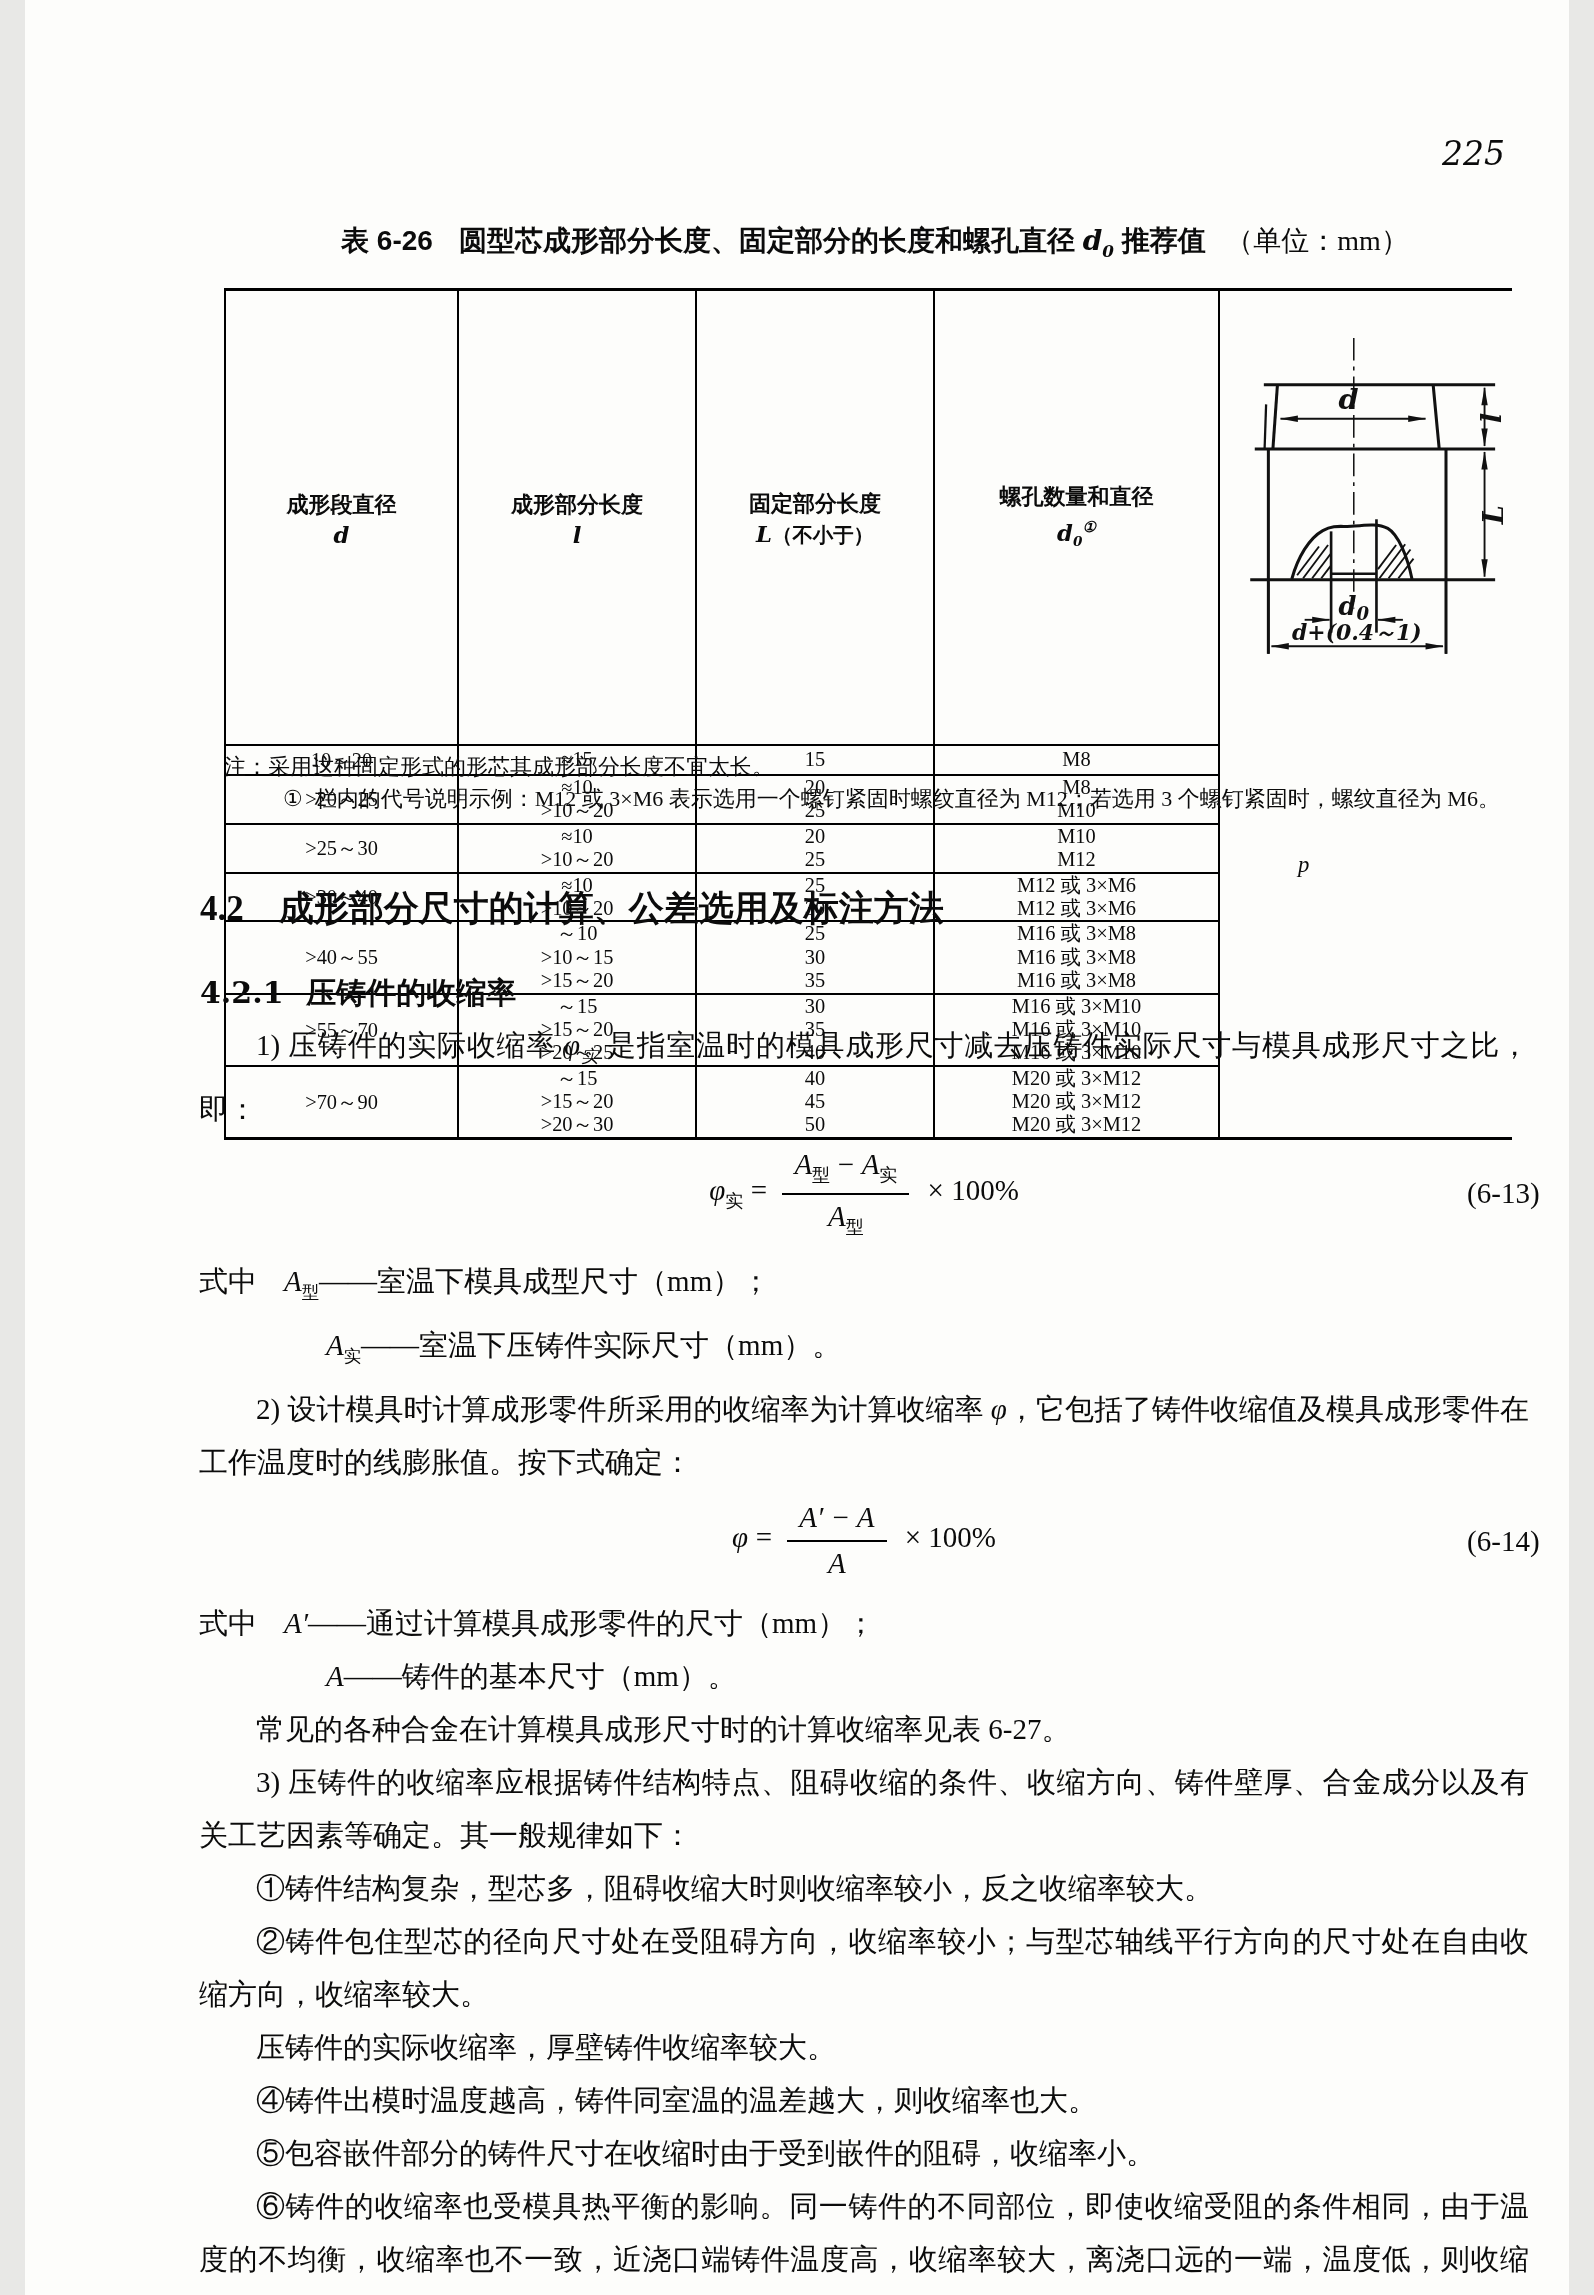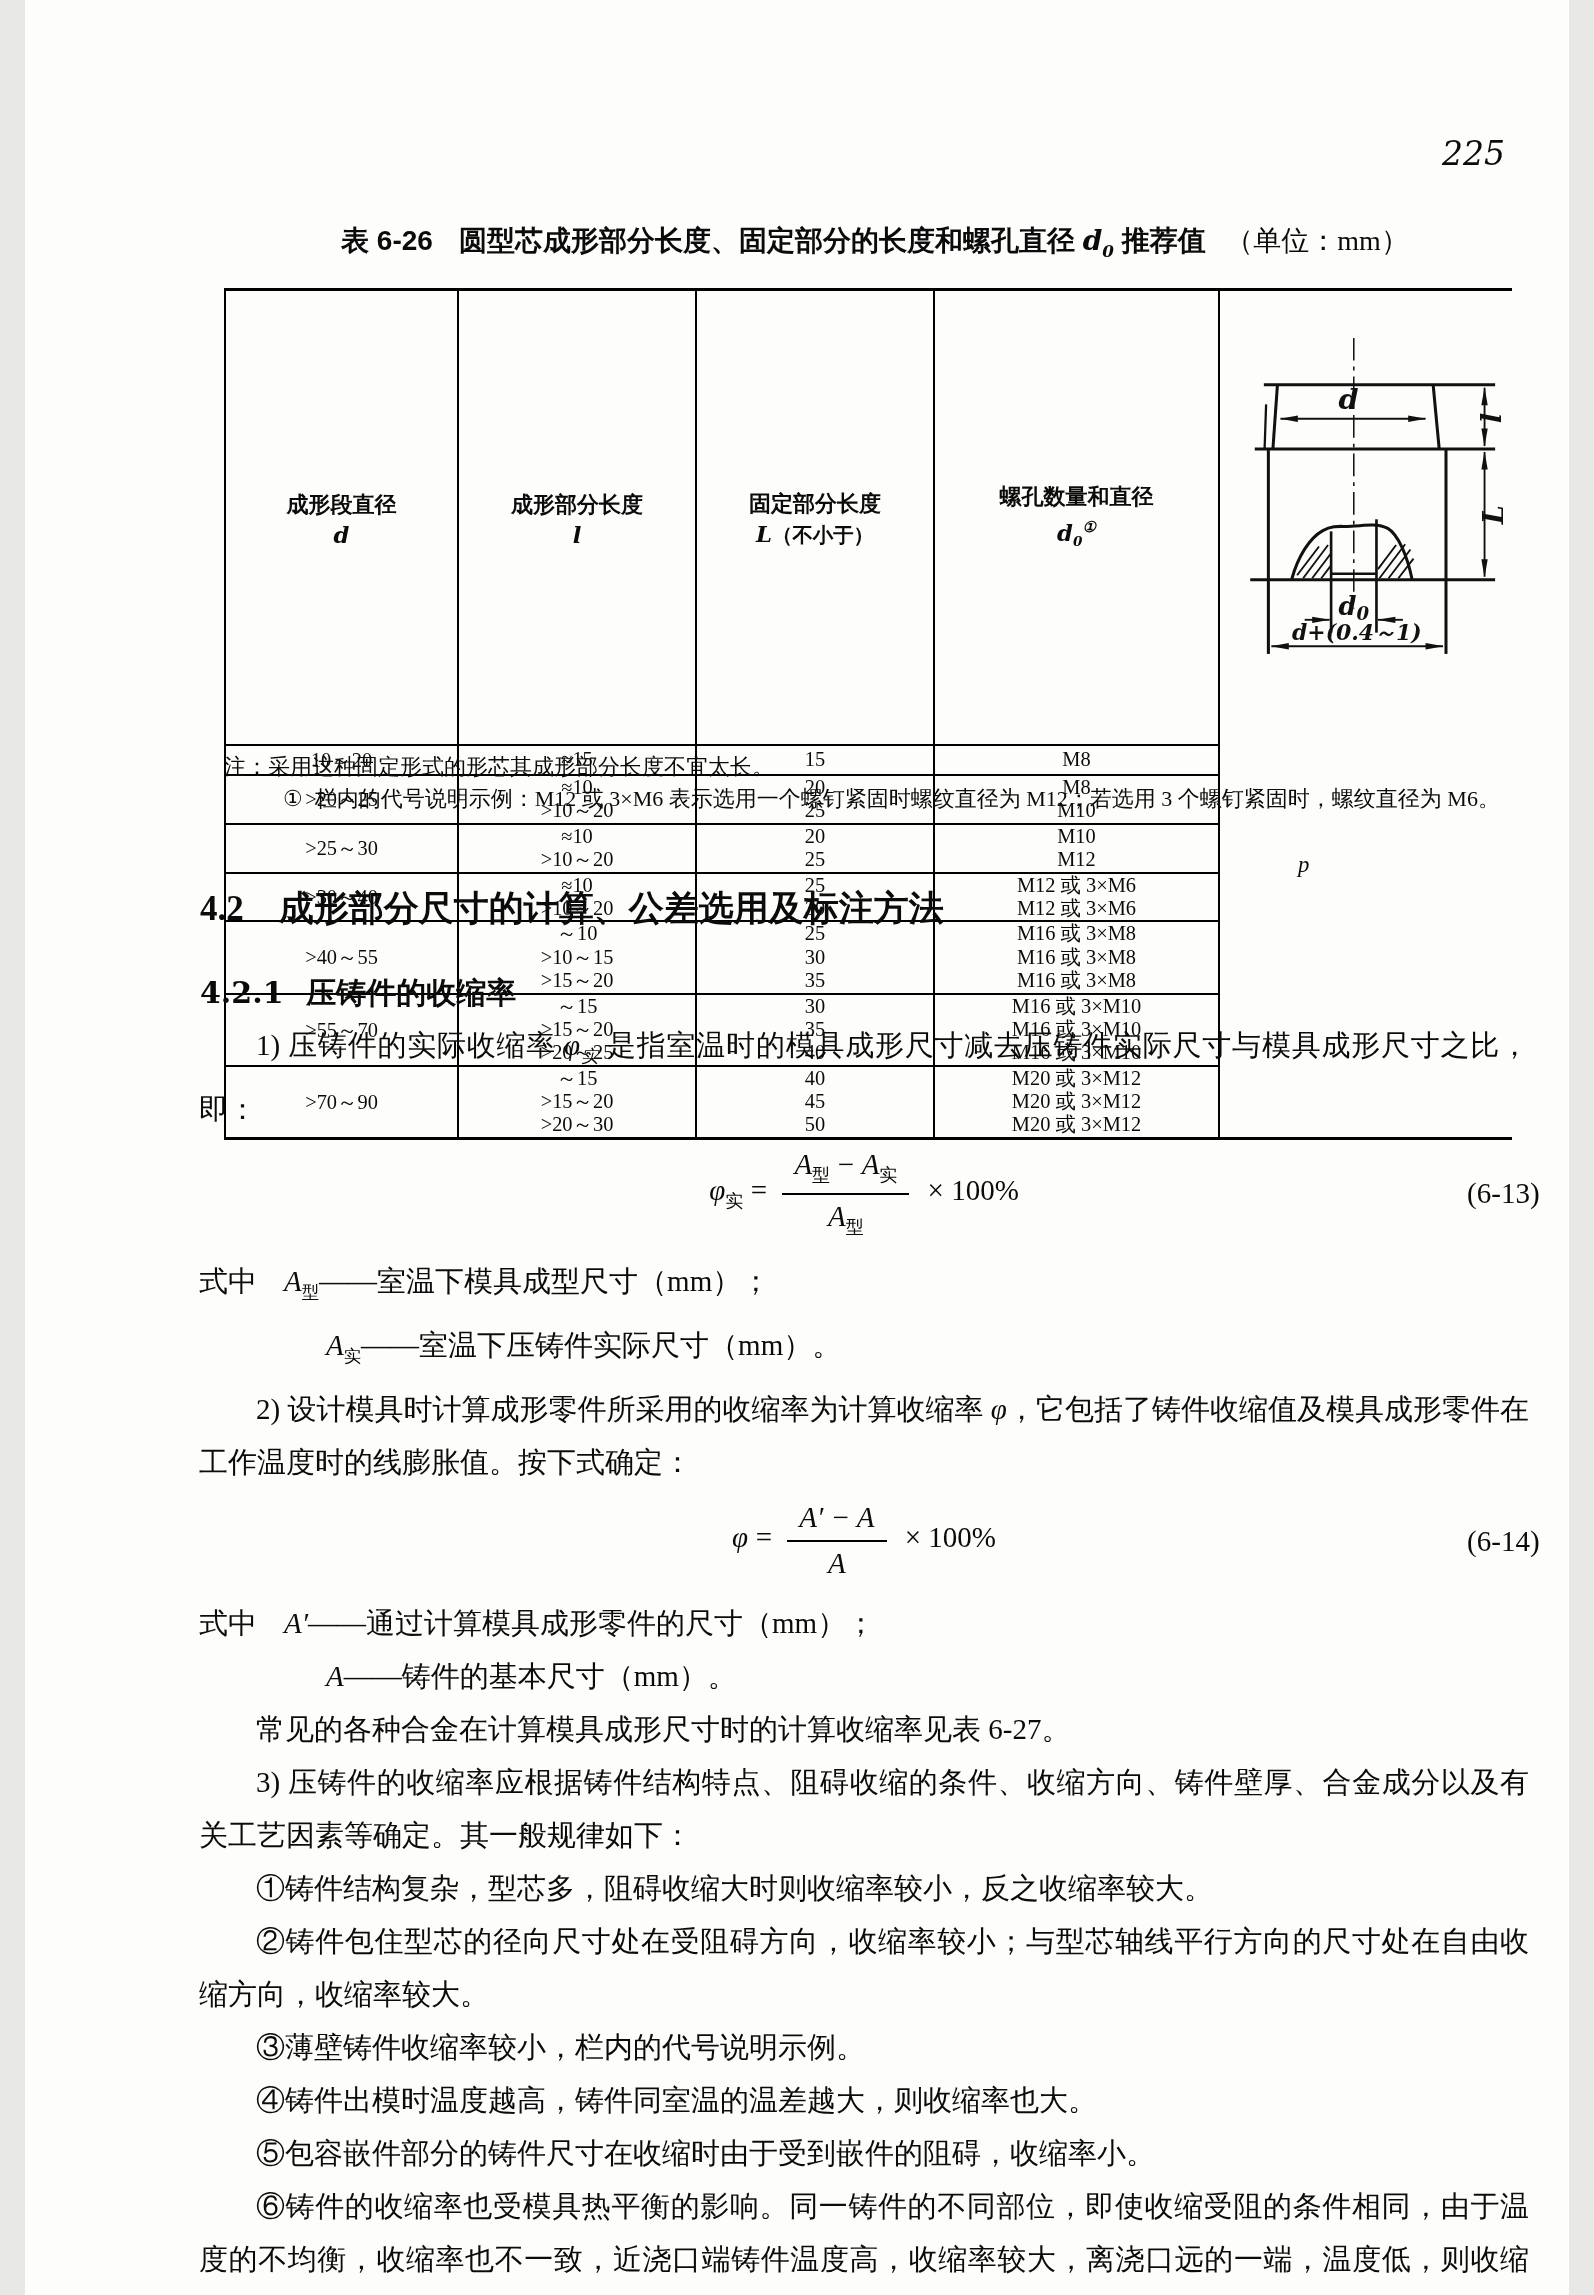--- a/index.html
+++ b/index.html
@@ -323,20 +323,20 @@
       <span class="eq-label">(6-14)</span>
     </div>
 
     <p class="def"><span class="pfx">式中</span><span class="v">A′</span><span>——通过计算模具成形零件的尺寸（mm）；</span></p>
     <p class="def def-ind"><span class="v">A</span><span>——铸件的基本尺寸（mm）。</span></p>
 
     <p class="ind">常见的各种合金在计算模具成形尺寸时的计算收缩率见表 6-27。</p>
     <p class="ind">3) 压铸件的收缩率应根据铸件结构特点、阻碍收缩的条件、收缩方向、铸件壁厚、合金成分以及有关工艺因素等确定。其一般规律如下：</p>
     <p class="ind">①铸件结构复杂，型芯多，阻碍收缩大时则收缩率较小，反之收缩率较大。</p>
     <p class="ind">②铸件包住型芯的径向尺寸处在受阻碍方向，收缩率较小；与型芯轴线平行方向的尺寸处在自由收缩方向，收缩率较大。</p>
-    <p class="ind">③薄壁铸件收缩率较小，栏内的代号说明示例。</p>
+    <p class="ind">压铸件的实际收缩率，厚壁铸件收缩率较大。</p>
     <p class="ind">④铸件出模时温度越高，铸件同室温的温差越大，则收缩率也大。</p>
     <p class="ind">⑤包容嵌件部分的铸件尺寸在收缩时由于受到嵌件的阻碍，收缩率小。</p>
     <p class="ind">⑥铸件的收缩率也受模具热平衡的影响。同一铸件的不同部位，即使收缩受阻的条件相同，由于温度的不均衡，收缩率也不一致，近浇口端铸件温度高，收缩率较大，离浇口远的一端，温度低，则收缩率较小。对于尺寸较大的铸件尤为显著。</p>
 
   </div>
 </div>
 
 
 </body></html>

